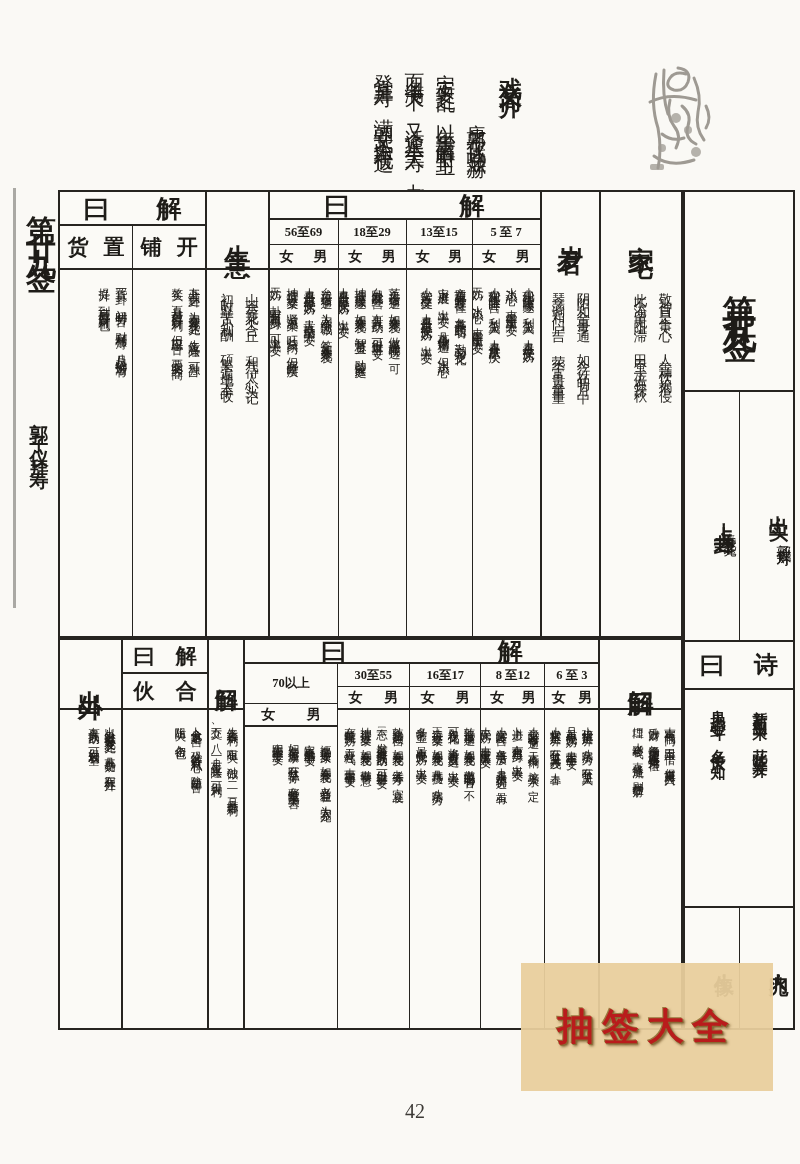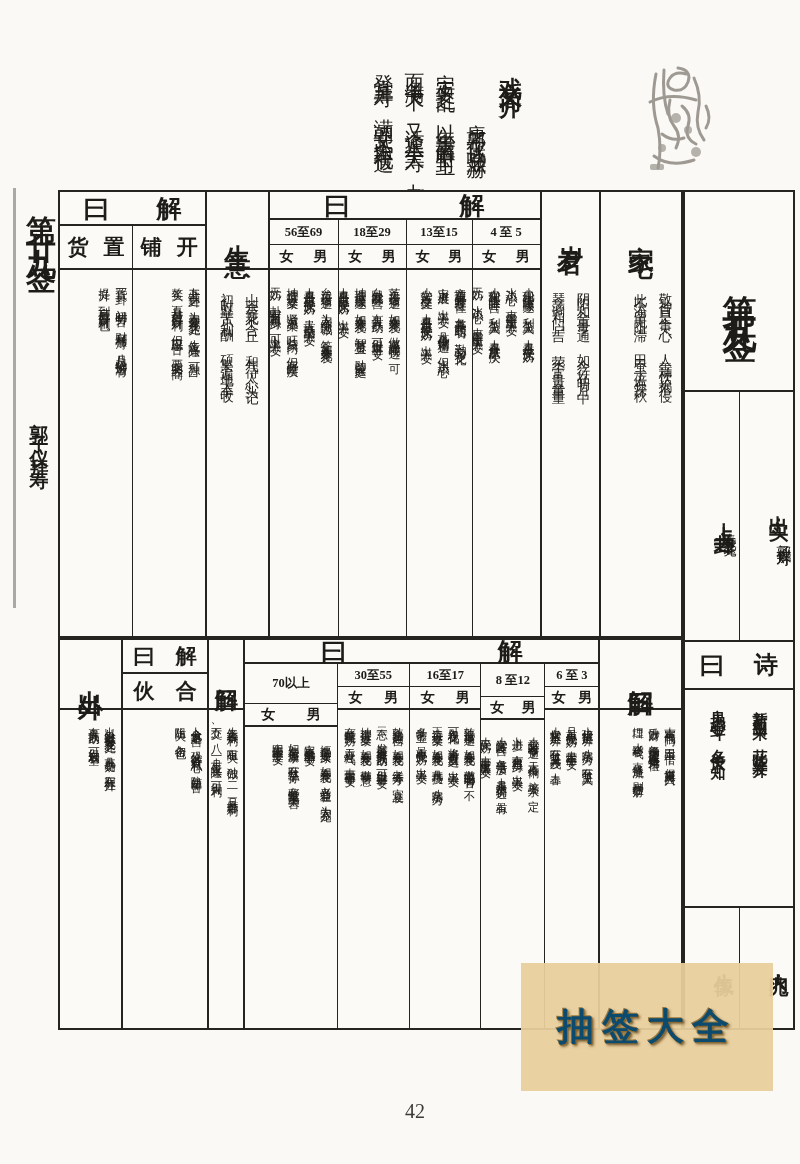--- a/index.html
+++ b/index.html
@@ -60,21 +60,21 @@
   .rp-shi{height:48px;border-bottom:2px solid var(--ink);font-size:24px;font-weight:bold;}
   .rp-poem{height:218px;border-bottom:2px solid var(--ink);writing-mode:vertical-rl;white-space:pre-line;
            font-size:15px;letter-spacing:4px;line-height:42px;padding:8px 12px 0 0;font-weight:bold;}
   .rp-bot{flex:1;display:flex;}
   .rp-bot>div{flex:1;writing-mode:vertical-rl;padding-top:8px;font-size:20px;font-weight:bold;
               letter-spacing:3px;display:flex;justify-content:center;}
   .rp-bot>div:last-child{border-left:1.5px solid var(--ink);}
   
   .banner{position:absolute;left:521px;top:963px;width:252px;height:128px;background:rgba(233,206,156,.94);
           display:flex;align-items:center;justify-content:center;z-index:5;}
-  .banner span{font-size:37px;font-weight:bold;letter-spacing:8px;color:#0c4a6e;
+  .banner span{font-size:37px;font-weight:bold;letter-spacing:8px;color:#b91c1c;
                text-shadow:1px 1px 0 #8a6a33,-1px -1px 0 #9a7a40,2px 2px 3px #6f5226;}
   .pageno{position:absolute;left:380px;top:1100px;width:70px;text-align:center;font-size:20px;color:#3c3a36;}
 </style>
 </head>
 <body>
 
 <div id="page">
 
   <div class="intro">
     <div class="intro-title">戏文简介</div>
@@ -170,21 +170,21 @@
           <div class="range" style="height:25px">13至15</div>
           <div class="mf hd spread char-spread" style="height:25px">
               <span>男</span>
               <span>女</span>
             </div>
           <div class="vbody pre" style="flex:1">童造现年时令甚佳　各事开窍聪明　勤心学习文化
 定卜进展　出入平安　凡事伶俐精通　但水边小心
 小女运度交佳　上春月虽有小疾无妨　出入平安</div>
         </div>
         <div class="acol" style="width:68px">
-          <div class="range" style="height:25px">4 至 5</div>
+          <div class="range" style="height:25px">5 至 7</div>
           <div class="mf hd spread char-spread" style="height:25px">
               <span>男</span>
               <span>女</span>
             </div>
           <div class="vbody pre" style="flex:1">小儿现年运限顺遂　利益上人　上春月小疾无妨
 水边小心　吉星守命出入平安
 小女现年运限叶吉　利益上人　上春月皮肤小疾
 无妨　水边小心　吉星守命出入平安</div>
         </div>
       </div>
@@ -263,21 +263,21 @@
           <div class="mf hd spread char-spread" style="height:23px">
               <span>男</span>
               <span>女</span>
             </div>
           <div class="vbody low pre" style="flex:1">乾造运度亨通　如春来花发　做事聪明有智　不
 可忽视文化　将来有进展之日　出入平安
 玉造行运交泰　如春来花发　凡事技巧　八字清秀
 多学艺业　虽有小疾无妨　出入平安</div>
         </div>
         <div class="acol" style="width:64px">
-          <div class="range" style="height:33px">8 至12</div>
+          <div class="range" style="height:23px">8 至12</div>
           <div class="mf hd spread char-spread" style="height:23px">
               <span>男</span>
               <span>女</span>
             </div>
           <div class="vbody low pre" style="flex:1">小童之卦时令亨通　天真伶俐　培养入学　定
 卜进步　有吉星照身　出入平安
 小女运度叶吉　各事活泼　上春月水边勿近　虽有
 小疾无妨　吉星守度出入平安</div>
         </div>
         <div class="acol" style="width:54px">

